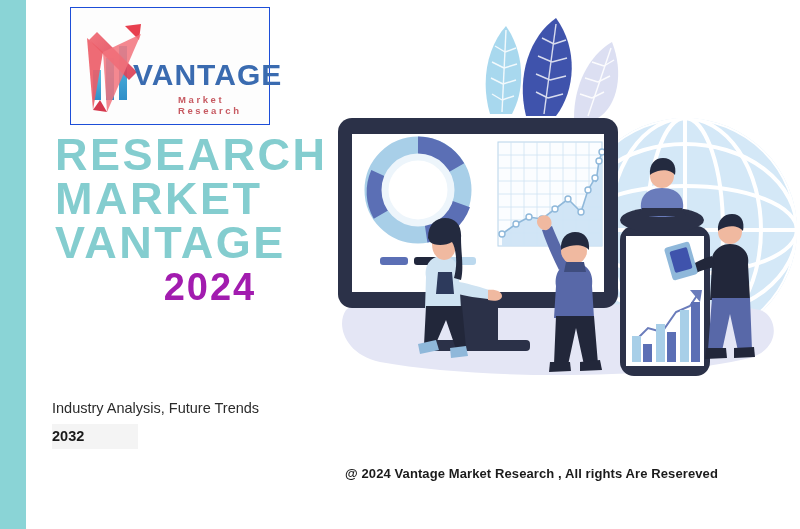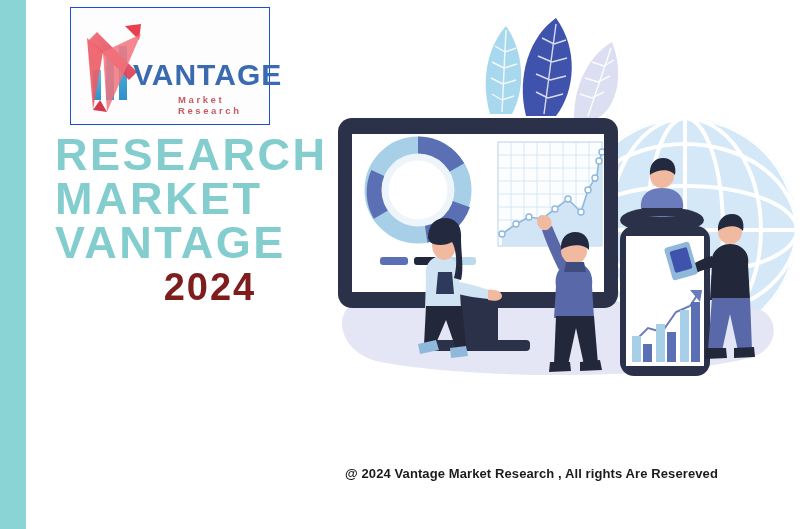--- a/index.html
+++ b/index.html
@@ -17,21 +17,21 @@
   .logo-vantage{font-size:30px;font-weight:bold;color:#3a6bb0;letter-spacing:1px;line-height:1;
                 display:block;font-family:"Liberation Sans",sans-serif;}
   .logo-tag{display:block;font-size:9.5px;font-weight:bold;color:#c75a62;letter-spacing:2.6px;
             margin-top:4px;font-family:"Liberation Sans",sans-serif;padding-left:45px;}
 
   
   .headline{position:absolute;left:55px;top:133px;width:300px;color:#84cdcf;
             font-size:45px;font-weight:bold;line-height:0.98;letter-spacing:2.5px;}
   .headline .l{display:block;}
   .headline .year{display:block;text-align:center;font-size:38px;letter-spacing:2px;
-                  padding-left:10px;margin-top:4px;color:#7f1d1d;}
+                  padding-left:10px;margin-top:4px;color:#a21caf;}
 
   
   .subtitle{position:absolute;left:52px;top:396px;width:300px;color:#2b2b2b;
             font-size:14.5px;line-height:1.68;}
   .sub-l{display:block;}
   .sub-year{display:block;font-weight:bold;color:#1a1a1a;margin-top:4px;
             background:#f4f4f4;width:86px;}
 
   
   .footer{position:absolute;left:345px;top:466px;color:#1b1b1b;
@@ -78,20 +78,22 @@
   </div>
 
   <div class="headline">
     <span class="l">RESEARCH</span>
     <span class="l">MARKET</span>
     <span class="l">VANTAGE</span>
     <span class="year">2024</span>
   </div>
 
   <div class="subtitle">
+    <span class="sub-l">Industry Analysis, Future Trends</span>
+    <span class="sub-year">2032</span>
   </div>
 
   <div class="footer">@ 2024 Vantage Market Research , All rights Are Resereved</div>
 
   <div class="art">
     <svg width="470" height="370" viewBox="0 0 470 370">
       <defs>
         <clipPath id="globeClip">
             <circle cx="355" cy="212" r="112"></circle>
           </clipPath>

